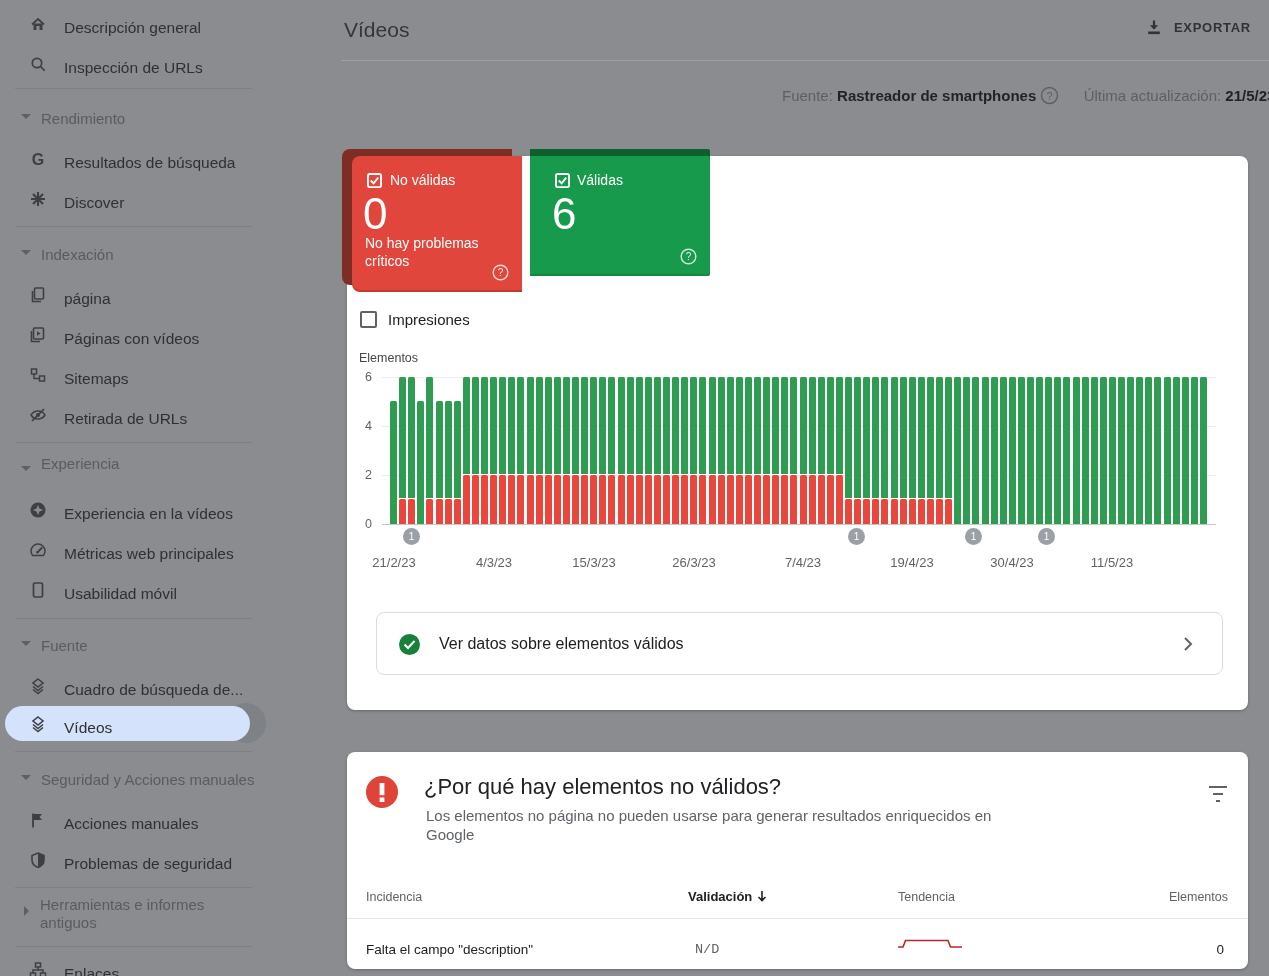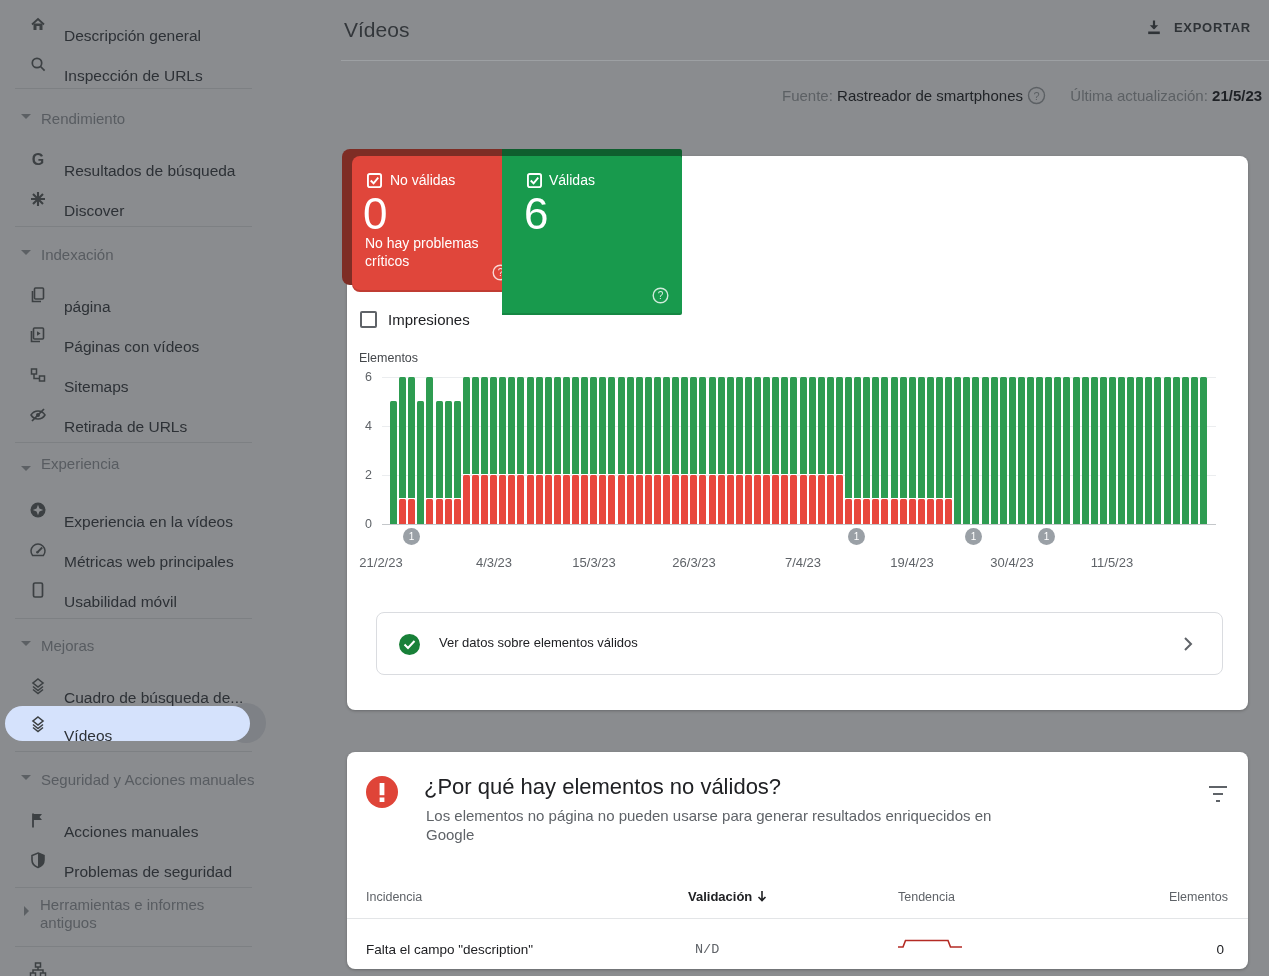--- a/index.html
+++ b/index.html
@@ -3,64 +3,64 @@
 <meta charset="utf-8">
 <style>
 * { margin:0; padding:0; box-sizing:border-box; }
 html,body { width:1269px; height:976px; overflow:hidden; }
 body { font-family:"Liberation Sans", sans-serif; background:#8a8c8f; position:relative; }
 .abs { position:absolute; }
 
 
 #sidebar { position:absolute; left:0; top:0; width:262px; height:976px; background:#8a8c8f; }
 .sb-item { position:absolute; left:0; width:262px; height:16px; }
-.sb-item .txt { position:absolute; left:64px; top:12px; font-size:15.5px; color:#2d3136; white-space:nowrap; }
+.sb-item .txt { position:absolute; left:64px; top:4px; font-size:15.5px; color:#2d3136; white-space:nowrap; }
 .sb-head { position:absolute; left:41px; font-size:15px; color:#585c61; white-space:nowrap; }
 .sb-div { position:absolute; left:15px; width:237px; height:1px; background:#7d8083; }
 .tri { position:absolute; width:0; height:0; border-left:5px solid transparent; border-right:5px solid transparent; border-top:5px solid #5c6064; }
 .tri-r { position:absolute; width:0; height:0; border-top:5px solid transparent; border-bottom:5px solid transparent; border-left:5px solid #5c6064; }
 .sb-ic { position:absolute; left:29px; width:18px; height:18px; }
 .pill-ripple { position:absolute; left:226px; top:703px; width:40px; height:40px; border-radius:50%; background:#7e8186; }
 .pill { position:absolute; left:5px; top:706px; width:245px; height:35px; border-radius:17.5px; background:#d5e2fc; }
 #title { position:absolute; left:344px; top:18px; font-size:21px; color:#33373b; }
 #hdr-div { position:absolute; left:341px; top:60px; width:928px; height:1px; background:#9da0a3; }
 #export { position:absolute; left:1143px; top:17px; width:110px; height:20px; color:#2f3337; }
 #export .lbl { position:absolute; left:31px; top:3px; font-size:13px; font-weight:bold; letter-spacing:.7px; }
 #srcline { position:absolute; top:86px; left:782px; width:487px; font-size:15px; color:#5c6064; white-space:nowrap; }
-#srcline b, #srcline .dark { color:#1f2226; font-weight:normal; }
+#srcline b, #srcline .dark { color:#1f2226; font-weight:bold; }
 #srcline .upd { margin-left:20px; }
 #srcline .date { color:#1f2226; font-weight:bold; }
 
 
 .card { position:absolute; background:#fff; border-radius:8px; box-shadow:0 1px 3px rgba(0,0,0,.25); }
 #card1 { left:347px; top:156px; width:901px; height:554px; }
 #card2 { left:347px; top:752px; width:901px; height:217px; }
 
 #redcard { position:absolute; left:352px; top:156px; width:170px; height:136px; background:#e0463b; border-radius:8px 0 0 8px; box-shadow:-10px -7px 0 0 #7e2d25, inset 0 -2px 0 rgba(0,0,0,.14); }
-#greencard { position:absolute; left:502px; top:156px; width:180px; height:159px; background:#189a4d; border-radius:0 2px 2px 0; box-shadow:0 -7px 0 0 #0f5e2e, inset 0 -2px 0 rgba(0,0,0,.12); }
+#greencard { position:absolute; left:530px; top:156px; width:180px; height:120px; background:#189a4d; border-radius:0 2px 2px 0; box-shadow:0 -7px 0 0 #0f5e2e, inset 0 -2px 0 rgba(0,0,0,.12); }
 .sum-label { position:absolute; top:16px; left:38px; color:#fff; font-size:14px; }
 .sum-check { position:absolute; top:17px; left:15px; width:15px; height:15px; }
 .sum-num { position:absolute; top:33px; left:11px; color:#fff; font-size:44px; font-weight:400; }
 .sum-sub { position:absolute; top:78px; left:13px; color:#fff; font-size:14px; line-height:18px; }
 .sum-q { position:absolute; right:13px; bottom:11px; width:17px; height:17px; }
 
 
 #imp-box { position:absolute; left:360px; top:311px; width:17px; height:17px; border:2px solid #5f6368; border-radius:2px; }
 #imp-lbl { position:absolute; left:388px; top:311px; font-size:15px; color:#202124; }
 #elementos { position:absolute; left:359px; top:351px; font-size:12.5px; color:#44474b; }
 .ylab { position:absolute; width:14px; text-align:right; font-size:12.5px; color:#5f6368; }
 .gridline { position:absolute; left:382px; width:834px; height:1px; background:#ebedef; }
 #axis0 { position:absolute; left:382px; top:524px; width:834px; height:1px; background:#c4c7ca; }
 .xlab { position:absolute; top:555px; width:70px; text-align:center; font-size:13px; color:#5f6368; }
 .mark { position:absolute; top:528px; width:17px; height:17px; border-radius:50%; background:#9aa0a6; color:#fff; font-size:10px; text-align:center; line-height:17px; }
 #bars { position:absolute; left:0; top:0; }
 
 
 #verdatos { position:absolute; left:376px; top:612px; width:847px; height:63px; border:1px solid #dadce0; border-radius:8px; }
-#verdatos .txt { position:absolute; left:62px; top:22px; font-size:13px; color:#202124;text-align:right; }
+#verdatos .txt { position:absolute; left:62px; top:22px; font-size:16px; color:#202124;text-align:right; }
 
 
 #alert-circ { position:absolute; left:366px; top:776px; width:32px; height:32px; }
 #c2-title { position:absolute; left:424px; top:774px; font-size:22px; color:#202124; }
 #c2-sub { position:absolute; left:426px; top:806px; width:575px; font-size:15px; line-height:19px; color:#5f6368; }
 #thead { position:absolute; top:890px; font-size:12.5px; color:#5f6368; }
 #tdiv { position:absolute; left:347px; top:918px; width:901px; height:1px; background:#e3e5e7; }
 .trow { position:absolute; top:942px; font-size:13.5px; color:#202124; }
 </style>
 </head>
@@ -152,21 +152,21 @@
       <span class="txt">Métricas web principales</span>
     </div>
     <svg class="sb-ic" style="top:581px" viewBox="0 0 18 18">
       <rect x="4.5" y="2" width="9" height="14" rx="1.5" fill="none" stroke="#3c4043" stroke-width="1.7"></rect>
     </svg>
     <div class="sb-item" style="top:581px">
       <span class="txt">Usabilidad móvil</span>
     </div>
     <div class="sb-div" style="top:618px"></div>
     <div class="tri" style="left:21px;top:641px"></div>
-    <div class="sb-head" style="top:637px">Mejoras</div>
+    <div class="sb-head" style="top:637px">Fuente</div>
     <svg class="sb-ic" style="top:677px" viewBox="0 0 18 18">
       <path d="M9 2L14 6 9 10 4 6z" fill="none" stroke="#3c4043" stroke-width="1.6"></path>
       <path d="M4 9.5l5 4 5-4" fill="none" stroke="#3c4043" stroke-width="1.6"></path>
       <path d="M4 12.5l5 4 5-4" fill="none" stroke="#3c4043" stroke-width="1.6"></path>
     </svg>
     <div class="sb-item" style="top:677px">
       <span class="txt">Cuadro de búsqueda de...</span>
     </div>
     <svg class="sb-ic" style="top:715px" viewBox="0 0 18 18">
       <path d="M9 2L14 6 9 10 4 6z" fill="none" stroke="#3c4043" stroke-width="1.6"></path>
@@ -412,21 +412,21 @@
     <div style="position:absolute;left:1127.1px;top:376.7px;width:7.1px;height:147.3px;background:#2e9c51;border-radius:1.5px 1.5px 0 0"></div>
     <div style="position:absolute;left:1136.2px;top:376.7px;width:7.1px;height:147.3px;background:#2e9c51;border-radius:1.5px 1.5px 0 0"></div>
     <div style="position:absolute;left:1145.3px;top:376.7px;width:7.1px;height:147.3px;background:#2e9c51;border-radius:1.5px 1.5px 0 0"></div>
     <div style="position:absolute;left:1154.4px;top:376.7px;width:7.1px;height:147.3px;background:#2e9c51;border-radius:1.5px 1.5px 0 0"></div>
     <div style="position:absolute;left:1163.5px;top:376.7px;width:7.1px;height:147.3px;background:#2e9c51;border-radius:1.5px 1.5px 0 0"></div>
     <div style="position:absolute;left:1172.6px;top:376.7px;width:7.1px;height:147.3px;background:#2e9c51;border-radius:1.5px 1.5px 0 0"></div>
     <div style="position:absolute;left:1181.7px;top:376.7px;width:7.1px;height:147.3px;background:#2e9c51;border-radius:1.5px 1.5px 0 0"></div>
     <div style="position:absolute;left:1190.8px;top:376.7px;width:7.1px;height:147.3px;background:#2e9c51;border-radius:1.5px 1.5px 0 0"></div>
     <div style="position:absolute;left:1199.9px;top:376.7px;width:7.1px;height:147.3px;background:#2e9c51;border-radius:1.5px 1.5px 0 0"></div>
   </div>
-<div class="xlab" style="left:346px">21/2/23</div>
+<div class="xlab" style="left:359px">21/2/23</div>
 <div class="xlab" style="left:459px">4/3/23</div>
 <div class="xlab" style="left:559px">15/3/23</div>
 <div class="xlab" style="left:659px">26/3/23</div>
 <div class="xlab" style="left:768px">7/4/23</div>
 <div class="xlab" style="left:877px">19/4/23</div>
 <div class="xlab" style="left:977px">30/4/23</div>
 <div class="xlab" style="left:1077px">11/5/23</div>
 <div class="mark" style="left:403px">1</div>
 <div class="mark" style="left:848px">1</div>
 <div class="mark" style="left:965px">1</div>

